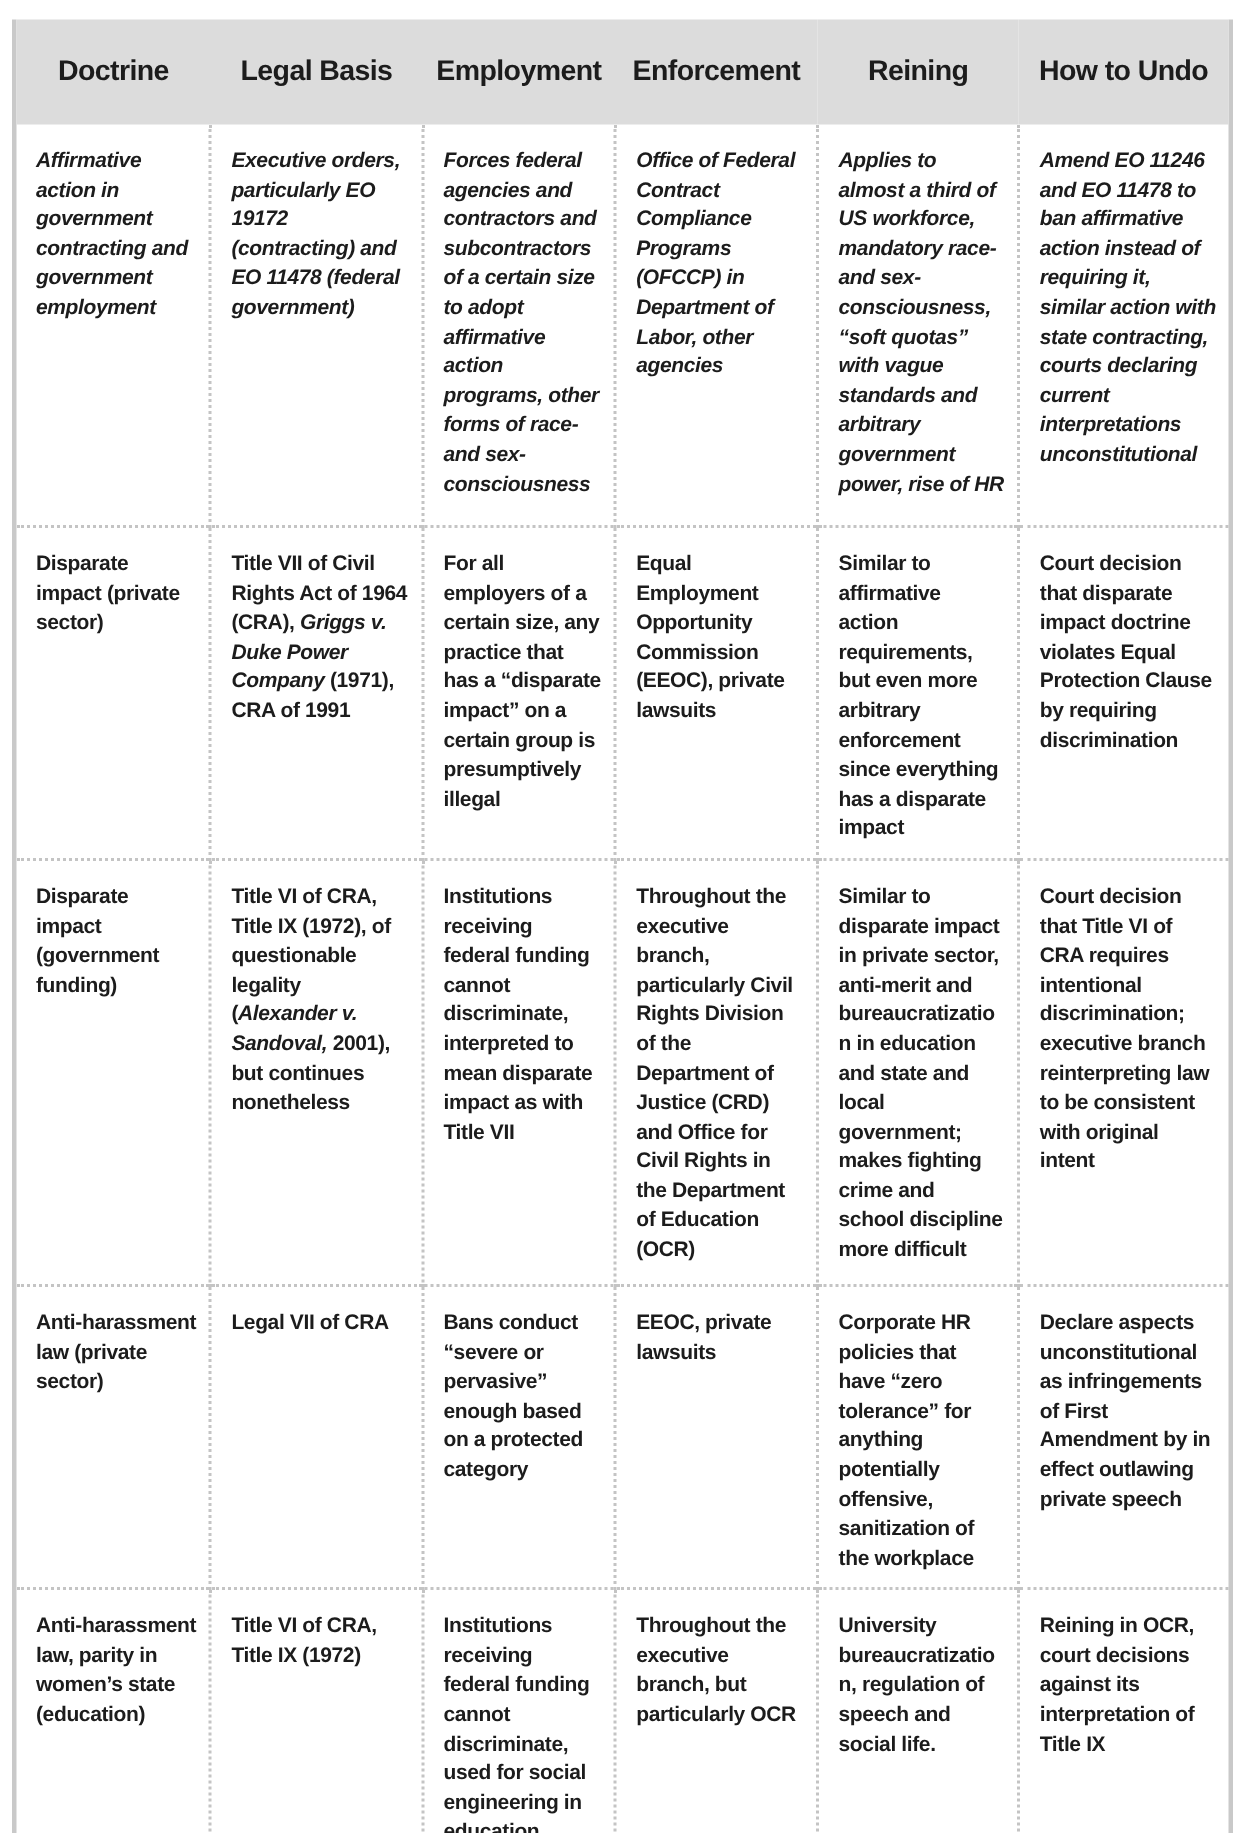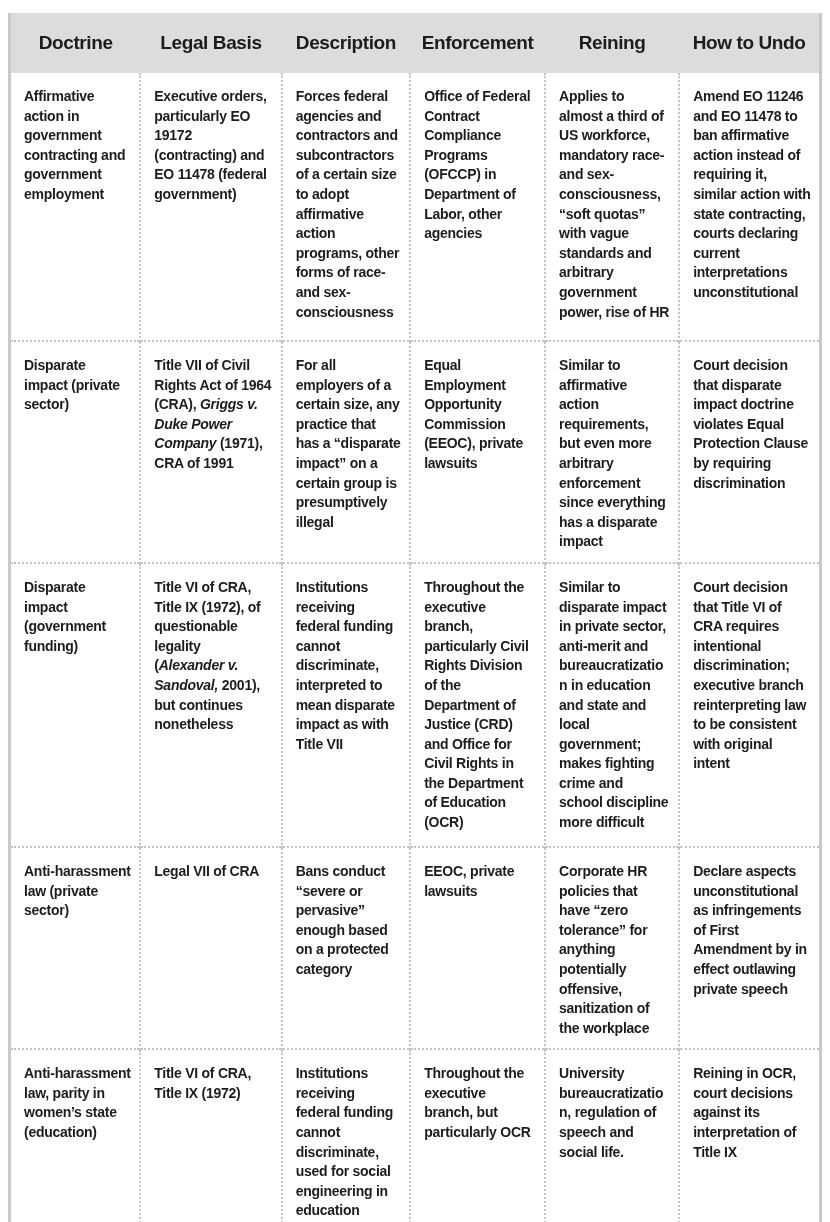--- a/index.html
+++ b/index.html
@@ -26,41 +26,42 @@
     border-bottom: 9px solid #d2d2d2;
     box-sizing: border-box;
   }
   table.doc-table {
     width: 100%;
     border-collapse: collapse;
     table-layout: fixed;
   }
   table.doc-table thead th {
     background: #dcdcdc;
-    height: 60px;
+    height: 70px;
     text-align: center;
     vertical-align: middle;
     font-size: 19px;
     font-weight: 700;
     letter-spacing: -0.4px;
     padding: 0 2px;
   }
   table.doc-table tbody td {
     vertical-align: top;
     padding: 14px 8px 10px 13px;
     font-size: 14px;
     font-weight: 700;
     line-height: 1.4;
     letter-spacing: -0.25px;
     border-top: 2px dotted #c4c4c4;
     box-sizing: border-box;
     word-wrap: break-word;
   }
   table.doc-table tbody tr:first-child td {
     border-top: none;
+    font-style: italic;
   }
   table.doc-table tbody td + td {
     border-left: 2px dotted #c4c4c4;
   }
   
   table.doc-table tbody tr:nth-child(1) { height: 268px; }
   table.doc-table tbody tr:nth-child(2) { height: 200px; }
   table.doc-table tbody tr:nth-child(3) { height: 284px; }
   table.doc-table tbody tr:nth-child(4) { height: 200px; }
   table.doc-table tbody tr:nth-child(5) { height: 160px; }
@@ -79,21 +80,21 @@
         <col style="width:17.5%">
         <col style="width:15.9%">
         <col style="width:16.7%">
         <col style="width:16.6%">
         <col style="width:17.3%">
       </colgroup>
       <thead>
         <tr>
           <th>Doctrine</th>
           <th>Legal Basis</th>
-          <th>Description</th>
+          <th>Employment</th>
           <th>Enforcement</th>
           <th>Reining</th>
           <th>How to Undo</th>
         </tr>
       </thead>
       <tbody id="table-body">
           <tr>
             <td><span>Affirmative action in government contracting and government employment</span></td>
             <td><span>Executive orders, particularly EO 19172 (contracting) and EO 11478 (federal government)</span></td>
             <td><span>Forces federal agencies and contractors and subcontractors of a certain size to adopt affirmative action programs, other forms of race- and sex-consciousness</span></td>

